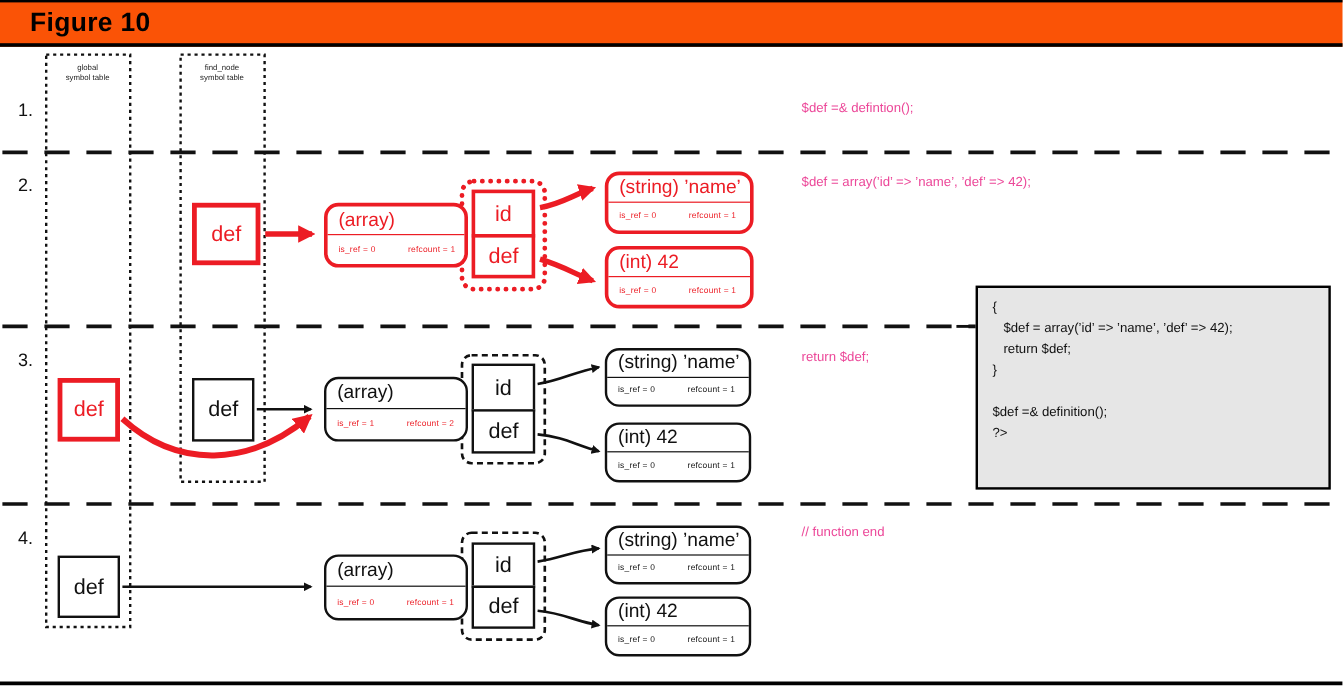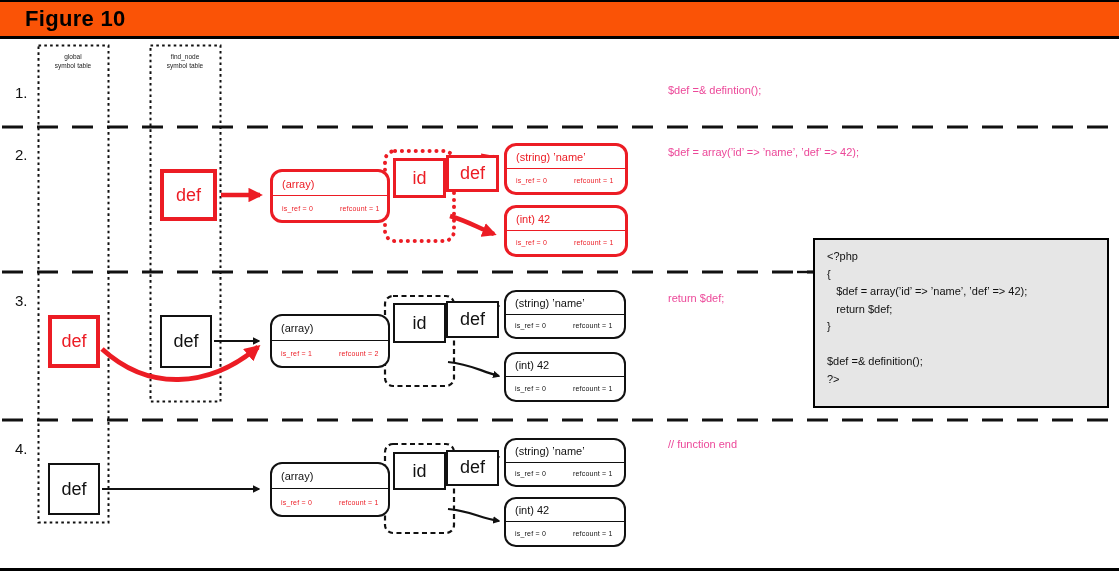--- a/index.html
+++ b/index.html
@@ -39,36 +39,36 @@
   .stepnum{font-size:15px;color:#111;}
   .sidecode{font-size:11px;color:#ec4899;white-space:pre;}
   
   .sq{
     background:#fff;display:flex;align-items:center;justify-content:center;
     font-size:18px;box-sizing:border-box;
   }
   .sq.red{border:4px solid var(--red);color:var(--red);}
   .sq.blk{border:2.5px solid var(--blk);color:var(--blk);}
   
-  .keystack{display:flex;flex-direction:row;}
+  .keystack{display:flex;flex-direction:column;align-items:flex-end;}
   .keystack .sq{width:53px;}
   .keystack.red .sq:nth-child(1){border:3.5px solid var(--red);}
   .keystack.red .sq:nth-child(2){border:3.5px solid var(--red);margin-top:-3.5px;}
   .keystack.blk .sq:nth-child(1){border:2.5px solid var(--blk);}
   .keystack.blk .sq:nth-child(2){border:2.5px solid var(--blk);margin-top:-2.5px;}
   
   .vbox{
     background:#fff;border-radius:12px;box-sizing:border-box;
     display:flex;flex-direction:column;
   }
   .vbox.red{border:3px solid var(--red);color:var(--red);}
   .vbox.blk{border:2.2px solid var(--blk);color:var(--blk);}
   .vbox .vtype{
     flex:0 0 48%;display:flex;align-items:center;
-    padding-left:9px;font-size:11px;text-align:center;
+    padding-left:9px;font-size:16px;text-align:center;
   }
   .vbox .vdiv{height:0;border-top:1.6px solid currentColor;}
   .vbox .kv{
     flex:1;display:flex;align-items:center;
     padding-left:9px;font-size:7px;letter-spacing:.2px;
   }
   .vbox .kv .k{flex:0 0 58px;}
   .vbox .kv.redmeta{color:var(--red);}
   
   .codebox{
@@ -265,21 +265,20 @@
   <div class="abs vbox blk" style="left:504px;top:497px;width:122px;height:50px;">
     <div class="vtype">(int) 42</div>
     <div class="vdiv"></div>
     <div class="kv">
       <span class="k">is_ref = 0</span>
       <span class="r">refcount = 1</span>
     </div>
   </div>
 
   <div class="abs codebox" style="left:813px;top:238px;width:296px;height:170px;">
-    <div class="code-line">&lt;?php</div>
     <div class="code-line">{</div>
     <div class="code-line">   $def = array(’id’ =&gt; ’name’, ’def’ =&gt; 42);</div>
     <div class="code-line">   return $def;</div>
     <div class="code-line">}</div>
     <div class="code-line"></div>
     <div class="code-line">$def =&amp; definition();</div>
     <div class="code-line">?&gt;</div>
   </div>
 
 </div>

